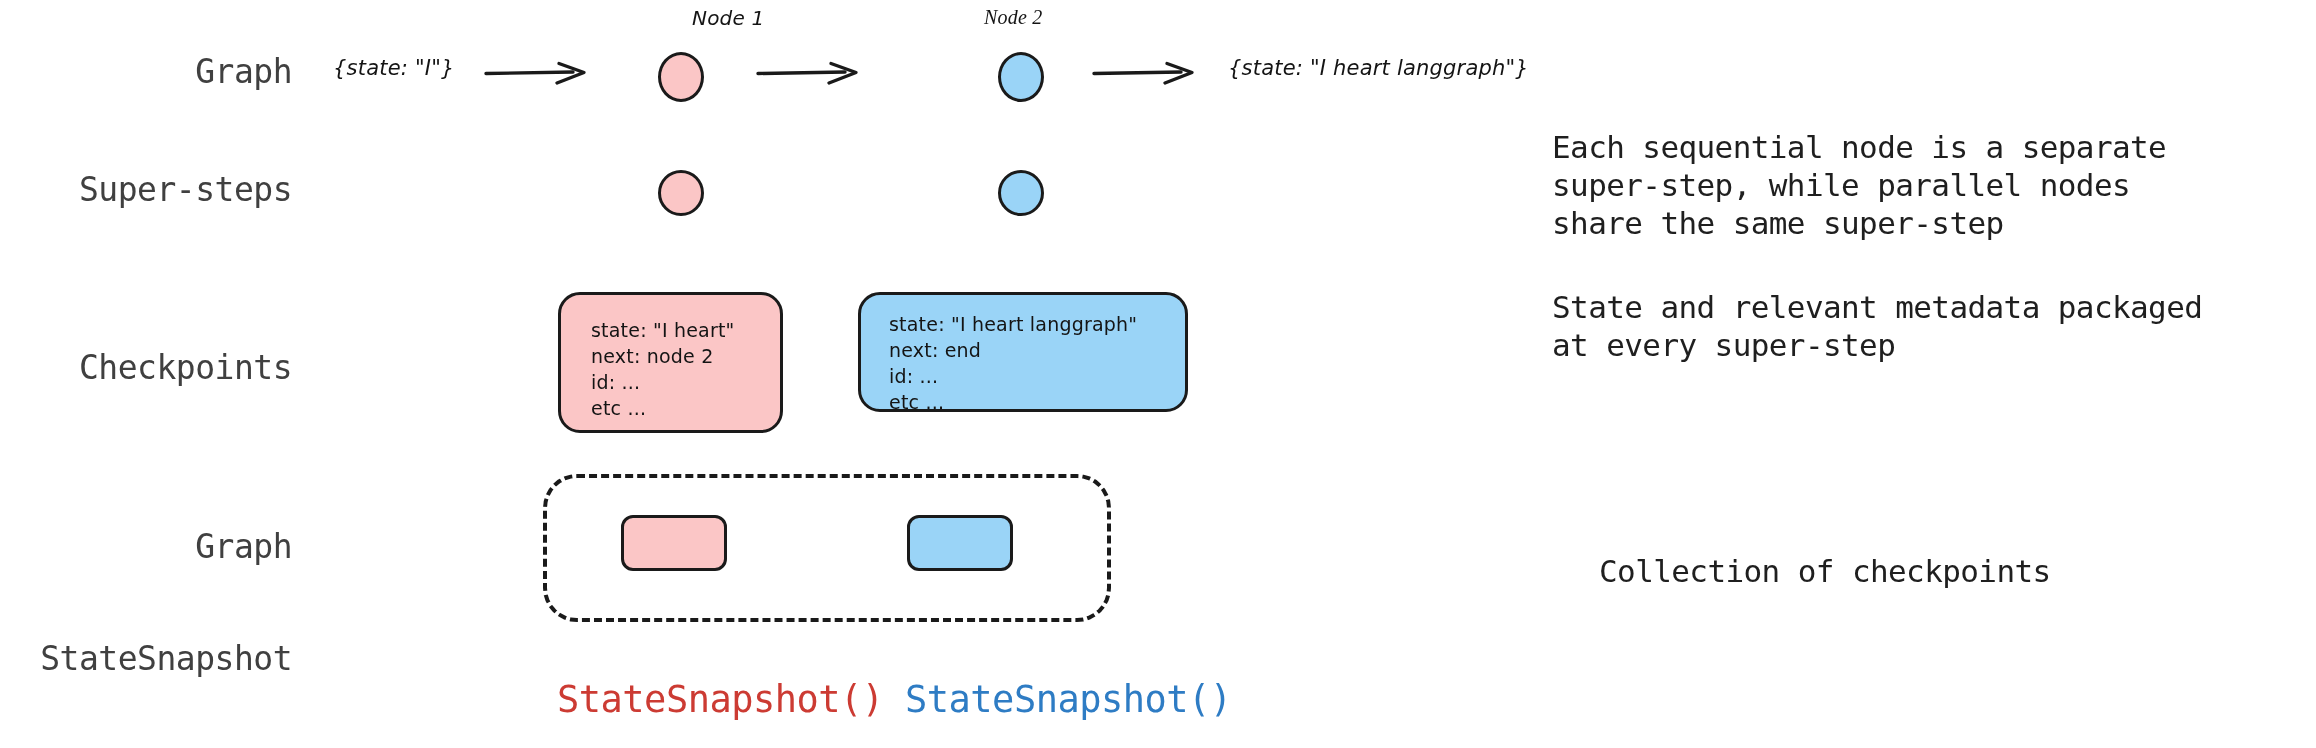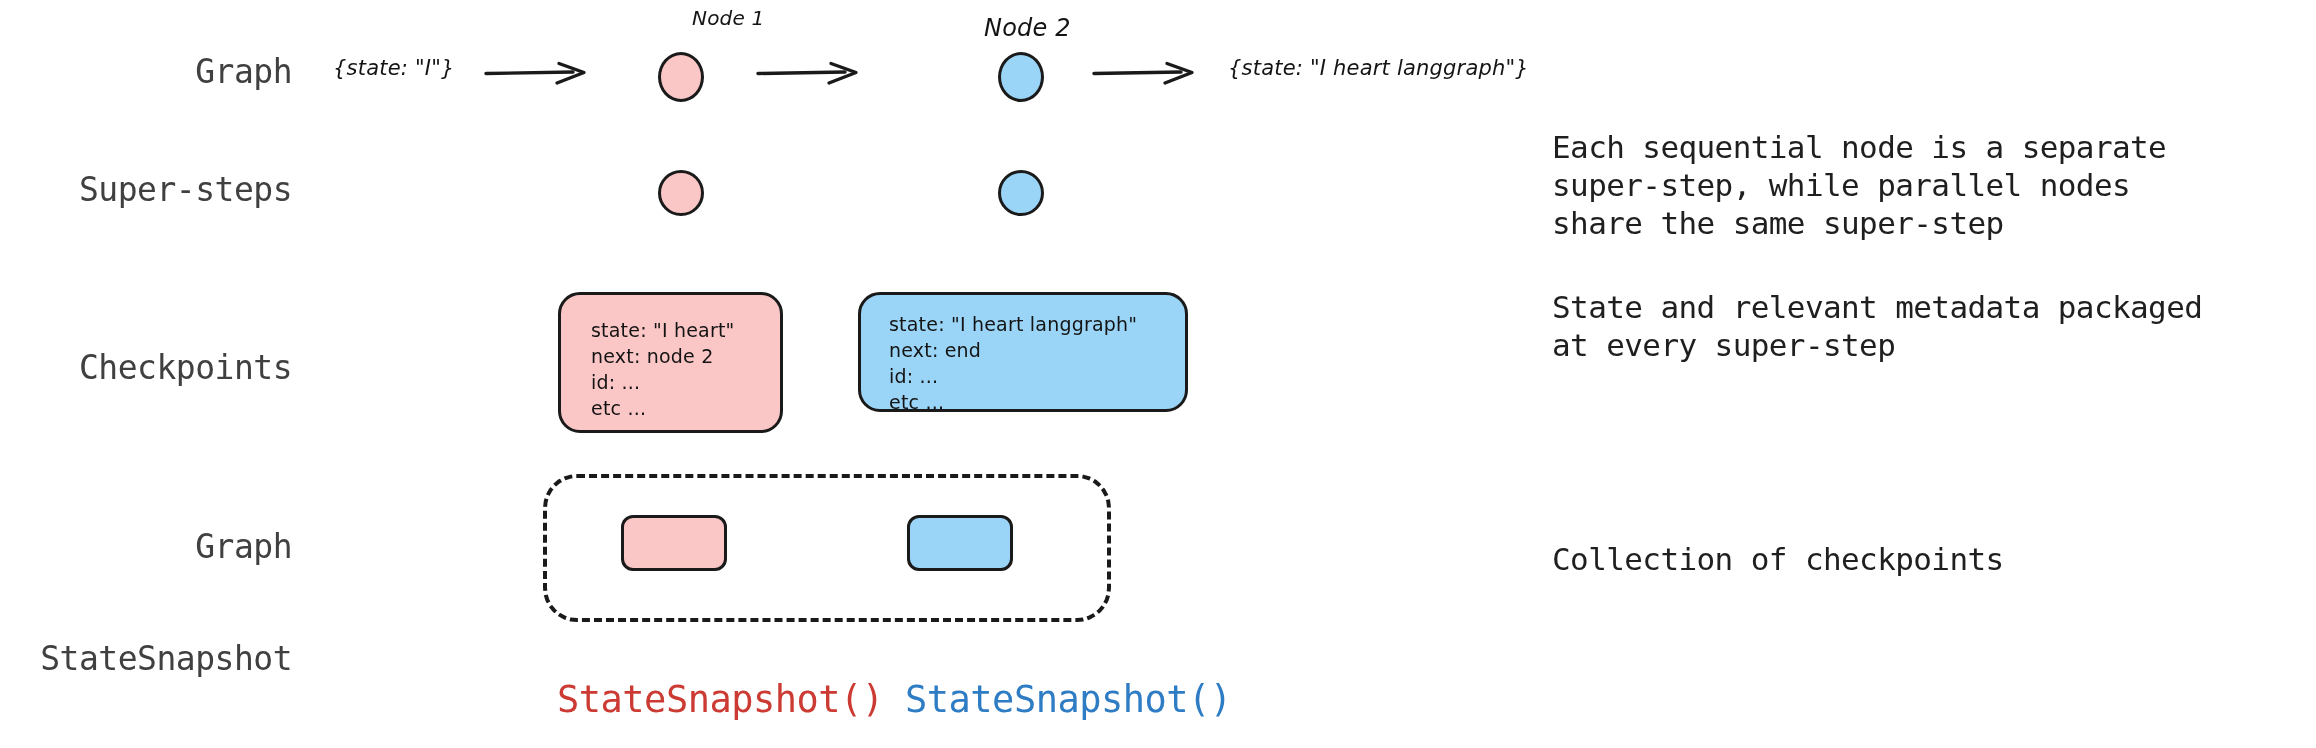--- a/index.html
+++ b/index.html
@@ -43,37 +43,37 @@
     color: #1f1f1f;
     font-family: "DejaVu Sans Mono", monospace;
     font-size: 31px;
     line-height: 38px;
     letter-spacing: -0.6px;
     white-space: pre-line;
   }
   .desc-graph       { top: 52px; }
   .desc-supersteps  { top: 128px; }
   .desc-checkpoints { top: 288px; }
-  .desc-thread      { top: 540px; }
+  .desc-thread      { top: 552px; margin-left: 47px; }
   .desc-snapshot    { top: 670px; }
 
   
   .hand {
     position: absolute;
     color: #141414;
     font-family: "DejaVu Sans", sans-serif;
     font-style: italic;
     font-size: 21px;
     white-space: nowrap;
     letter-spacing: 0.2px;
   }
   .state-in   { left: 333px; top: 56px; }
   .state-out  { left: 1228px; top: 56px; }
   .node1-cap  { left: 644px; top: 6px;  font-size: 20px; margin-left: 48px; }
-  .node2-cap  { left: 984px; top: 14px;  font-size: 24px; }
+  .node2-cap  { left: 984px; top: 6px;  font-size: 20px; font-family: Liberation Serif, serif; }
 
   
   .node-circle {
     position: absolute;
     width: 46px;
     height: 50px;
     border: 3px solid #1a1a1a;
     border-radius: 50%;
     box-sizing: border-box;
   }

